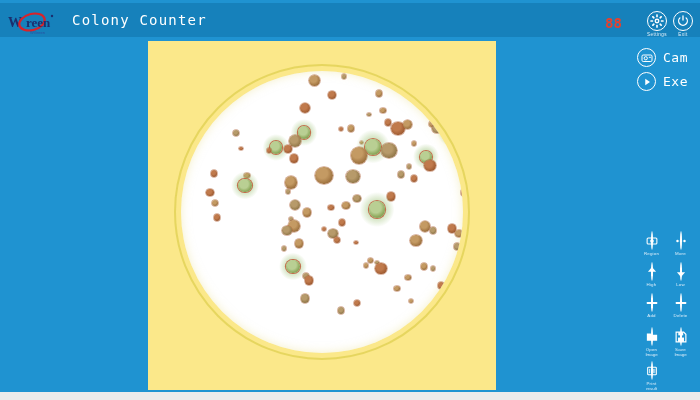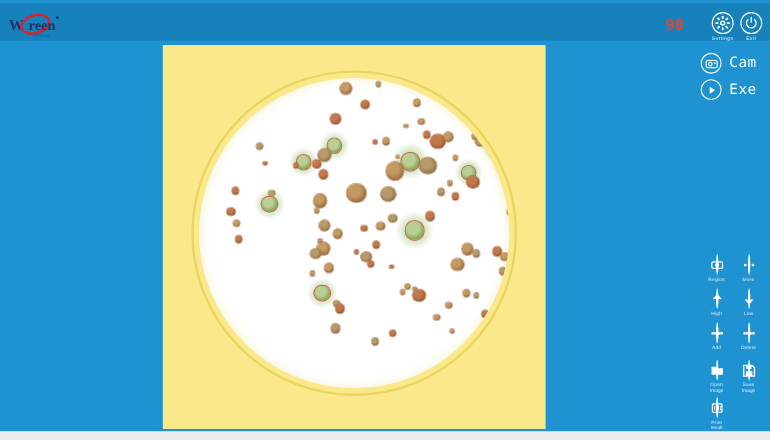--- a/index.html
+++ b/index.html
@@ -177,22 +177,23 @@
     <div id="logo">
       <svg width="62" height="28" viewBox="0 0 62 28">
         <text x="2" y="18" font-family="Liberation Serif, serif" font-size="14" font-weight="bold" fill="#1b2f6e">W</text>
         <ellipse cx="26" cy="13" rx="13" ry="8" fill="none" stroke="#d8232a" stroke-width="2.2" transform="rotate(-16 26 13)"></ellipse>
         <text x="20" y="18" font-family="Liberation Serif, serif" font-size="13" font-weight="bold" fill="#1b2f6e">reen</text>
         <circle cx="46" cy="7" r="1.2" fill="#1b2f6e"></circle>
         <text x="24" y="25" font-family="Liberation Sans, sans-serif" font-size="4" fill="#2a4fa0">WGreen</text>
       </svg>
     </div>
 
-
-    <div id="count-badge">98</div>
+    <div id="app-title">Colony Counter</div>
+
+    <div id="count-badge">88</div>
 
     <div class="iconbtn" id="btn-settings">
       <span class="circle">
         <svg width="14" height="14" viewBox="0 0 24 24">
           <g fill="#ffffff">
             <circle cx="12" cy="12" r="4.2"></circle>
             <g>
               <rect x="10.6" y="0.5" width="2.8" height="5" rx="1"></rect>
               <rect x="10.6" y="18.5" width="2.8" height="5" rx="1"></rect>
               <rect x="0.5" y="10.6" width="5" height="2.8" rx="1"></rect>

